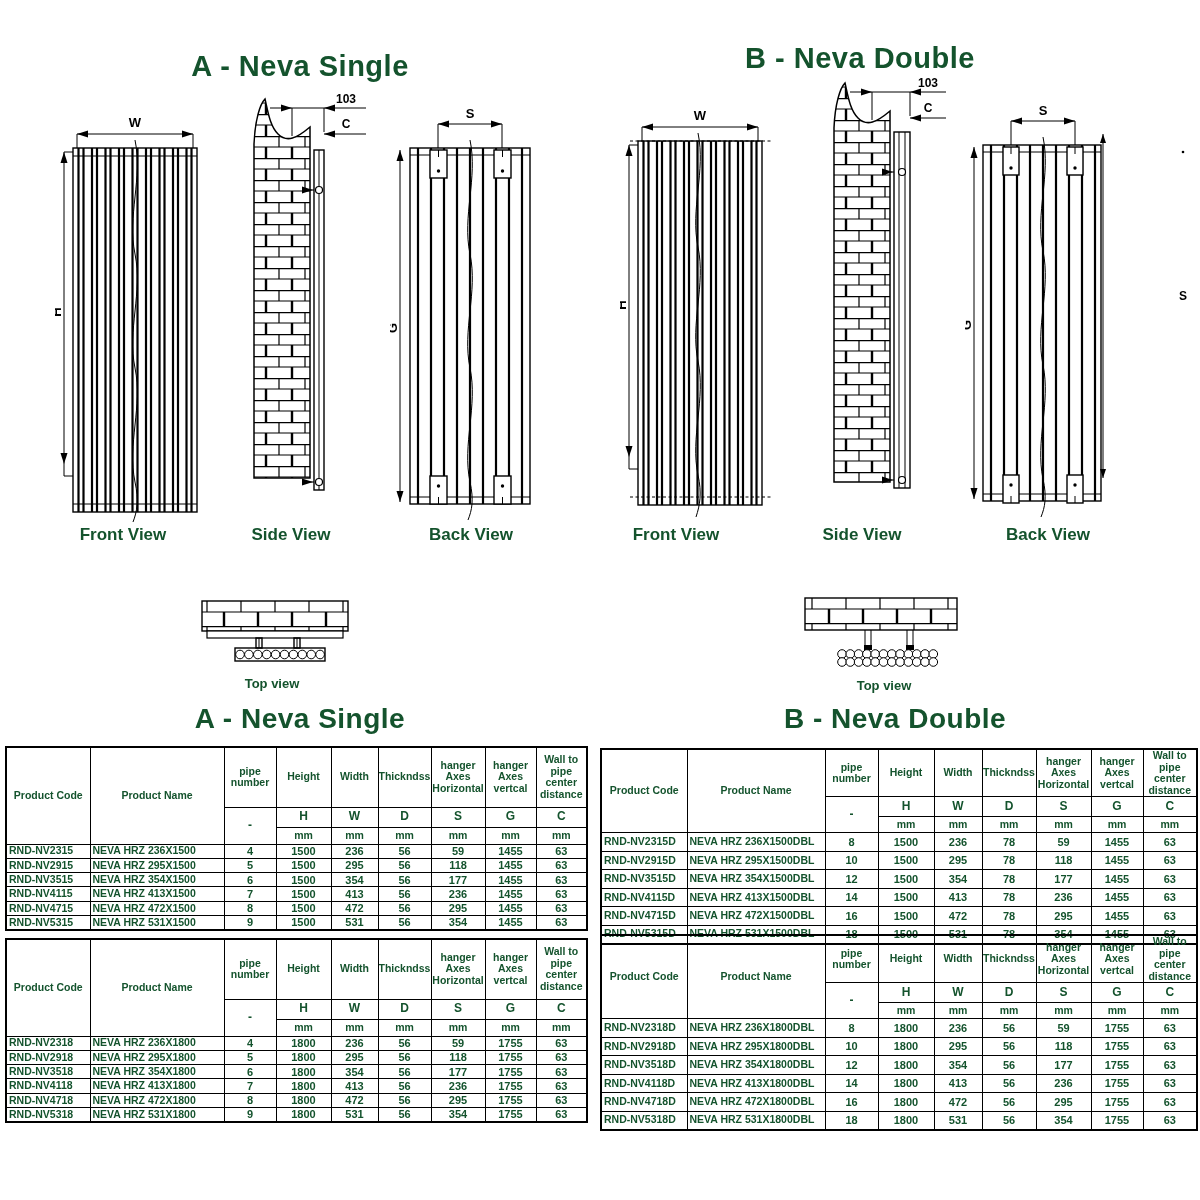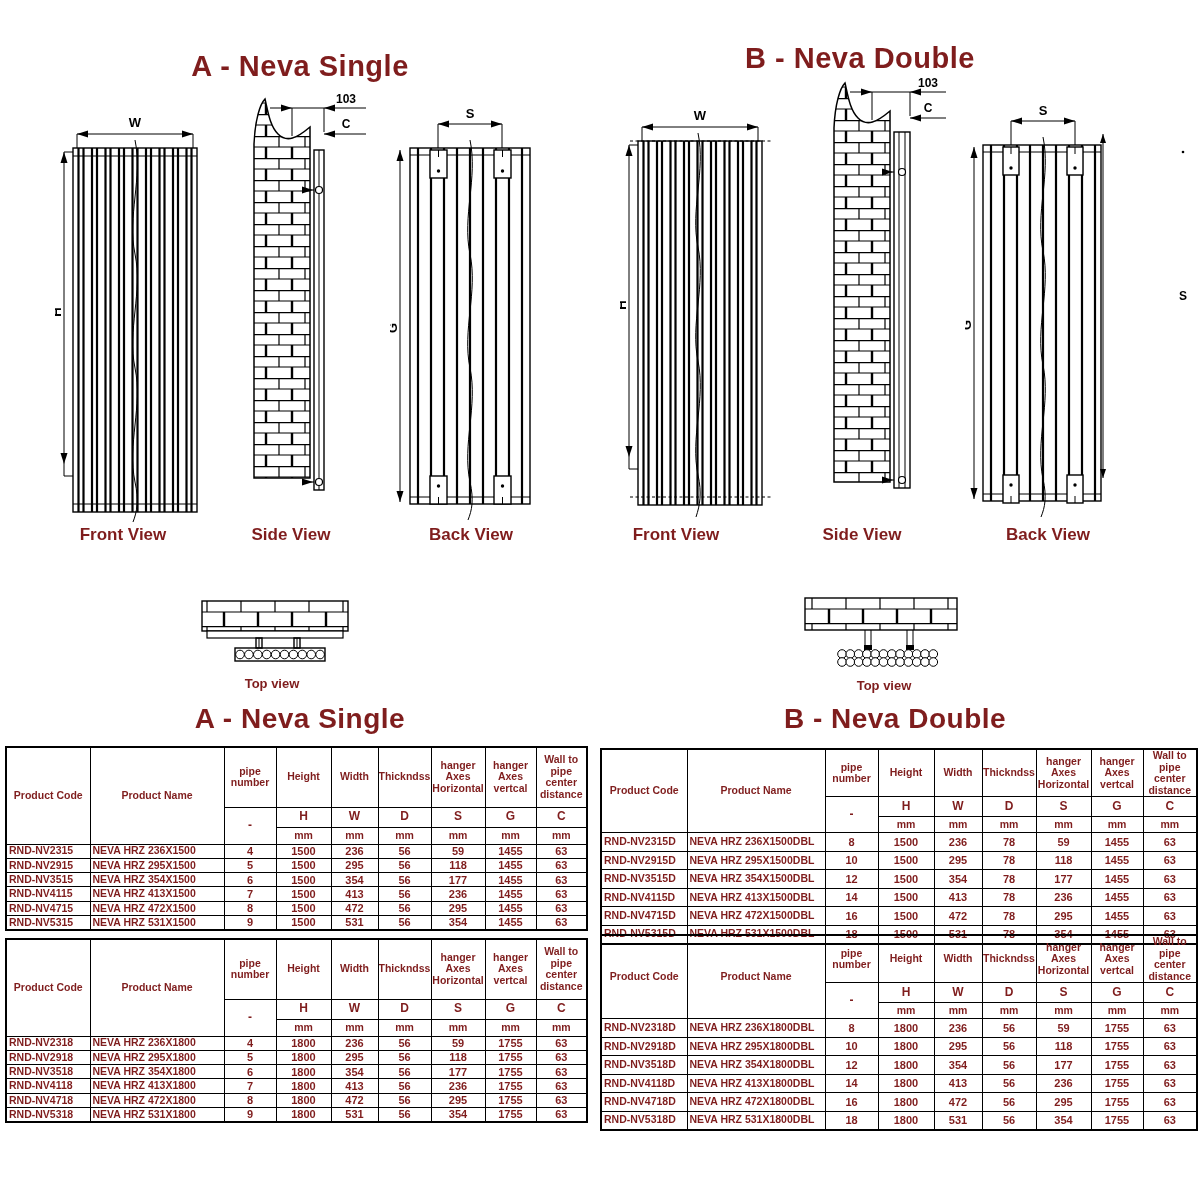--- a/index.html
+++ b/index.html
@@ -1,17 +1,17 @@
 <!DOCTYPE html>
 <html><head>
 <meta charset="utf-8">
 <style>
   html,body{margin:0;padding:0;background:#fff;}
   #page{position:relative;width:1200px;height:1200px;background:#fff;overflow:hidden;
-        font-family:"Liberation Sans",sans-serif;color:#7f1d1d;}
+        font-family:"Liberation Sans",sans-serif;color:#14532d;}
   .abs{position:absolute;}
   .title{font-weight:bold;font-size:29px;text-align:center;letter-spacing:.5px;}
   .tbltitle{font-weight:bold;font-size:28px;text-align:center;letter-spacing:.5px;}
   .caption{font-weight:bold;font-size:17px;text-align:center;}
   .topcap{font-weight:bold;font-size:13px;text-align:center;}
   svg{display:block;}
   svg text{font-family:"Liberation Sans",sans-serif;font-weight:bold;fill:#000;}
   .ln{fill:none;stroke:#000;stroke-width:1.4;}
   .thin{fill:none;stroke:#000;stroke-width:1;}
   .thick{fill:none;stroke:#000;stroke-width:2.2;}

